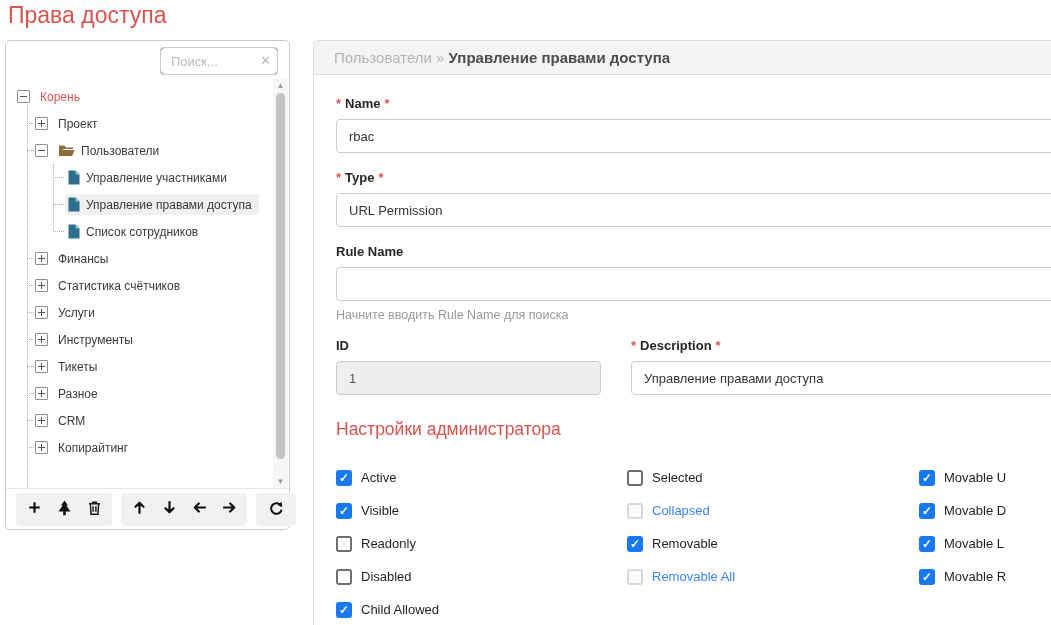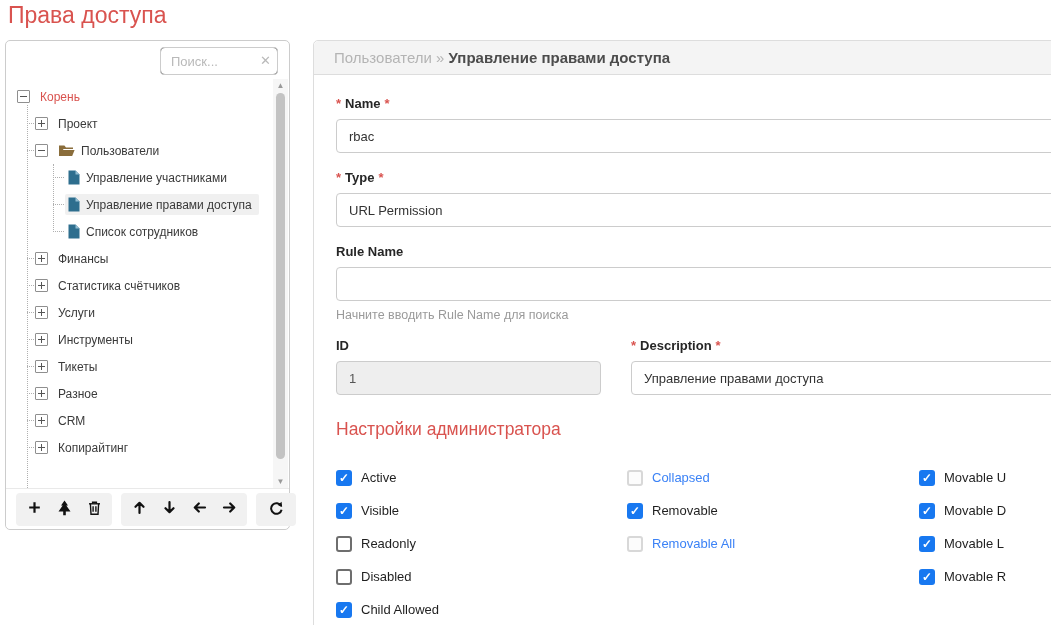--- a/index.html
+++ b/index.html
@@ -374,20 +374,24 @@
         <div class="cb-item">
           <span class="cb"></span>
           <span class="cb-label">Disabled</span>
         </div>
         <div class="cb-item">
           <span class="cb checked"></span>
           <span class="cb-label">Child Allowed</span>
         </div>
       </div>
       <div class="cb-col cb-col2">
+        <div class="cb-item">
+          <span class="cb"></span>
+          <span class="cb-label">Selected</span>
+        </div>
         <div class="cb-item disabled">
           <span class="cb disabled"></span>
           <span class="cb-label">Collapsed</span>
         </div>
         <div class="cb-item">
           <span class="cb checked"></span>
           <span class="cb-label">Removable</span>
         </div>
         <div class="cb-item disabled">
           <span class="cb disabled"></span>

